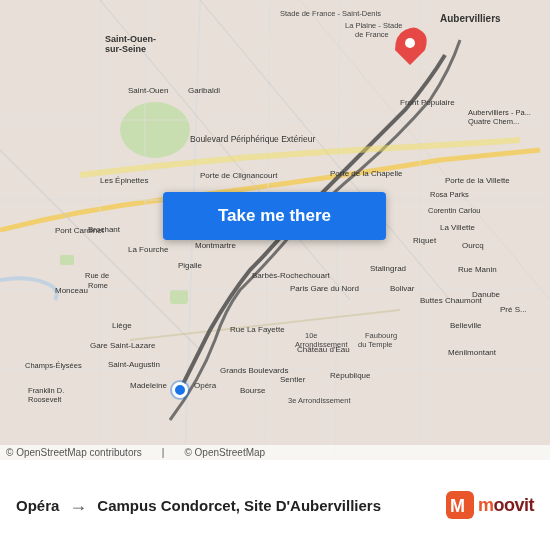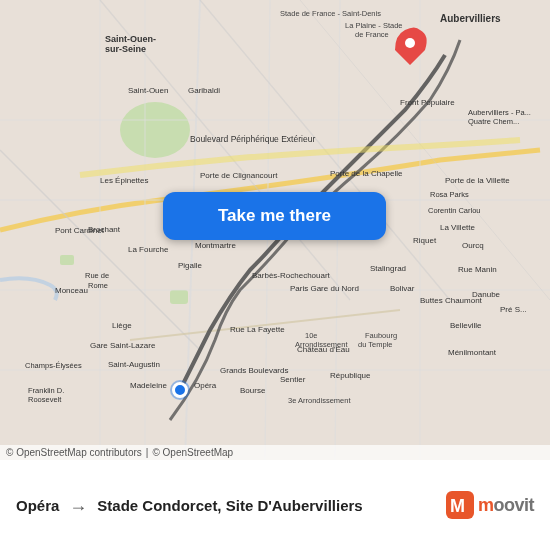--- a/index.html
+++ b/index.html
@@ -29,21 +29,21 @@
 
     .take-me-there-btn {
       position: absolute;
       top: 192px;
       left: 163px;
       width: 223px;
       height: 48px;
       background: #1a73e8;
       color: white;
       border: none;
-      border-radius: 12px;
+      border-radius: 4px;
       font-size: 17px;
       font-weight: 600;
       cursor: pointer;
       display: flex;
       align-items: center;
       justify-content: center;
       box-shadow: 0 2px 8px rgba(0,0,0,0.3);
     }
 
     .blue-dot {
@@ -71,21 +71,21 @@
     .attribution-bar {
       position: absolute;
       bottom: 90px;
       left: 0;
       width: 100%;
       background: rgba(255,255,255,0.7);
       font-size: 10px;
       color: #555;
       padding: 2px 6px;
       display: flex;
-      gap: 4px;
+      gap: 20px;
       align-items: center;
     }
 
     .footer-content {
       display: flex;
       align-items: center;
       padding: 0 16px;
       height: 100%;
     }
 
@@ -125,21 +125,21 @@
     }
 
     .moovit-text {
       font-size: 18px;
       font-weight: 700;
       color: #333;
       letter-spacing: -0.5px;
     }
 
     .moovit-text span {
-      color: #737373;
+      color: #7f1d1d;
     }
   </style>
 </head>
 <body>
 
 <div class="map-container">
 
   <svg class="map-svg" viewBox="0 0 550 460" xmlns="http://www.w3.org/2000/svg">
 
     <rect width="550" height="460" fill="#e8e0d8"></rect>
@@ -255,21 +255,21 @@
   <span>© OpenStreetMap contributors</span>
   <span>|</span>
   <span>© OpenStreetMap</span>
 </div>
 
 <div class="footer-bar">
   <div class="footer-content">
     <div class="route-info">
       <span class="origin-text">Opéra</span>
       <span class="arrow-icon">→</span>
-      <span class="dest-text">Stade Condorcet, Site D'Aubervilliers</span>
+      <span class="dest-text">Campus Condorcet, Site D'Aubervilliers</span>
     </div>
     <div class="moovit-logo">
 
       <svg class="moovit-icon" viewBox="0 0 28 28" xmlns="http://www.w3.org/2000/svg">
         <rect width="28" height="28" rx="6" fill="#e8562a"></rect>
         <text x="4" y="21" font-size="18" font-weight="900" fill="white" font-family="Arial">M</text>
       </svg>
       <span class="moovit-text">
         <span style="color:#e8562a;">m</span><span>oovit</span>
       </span>

